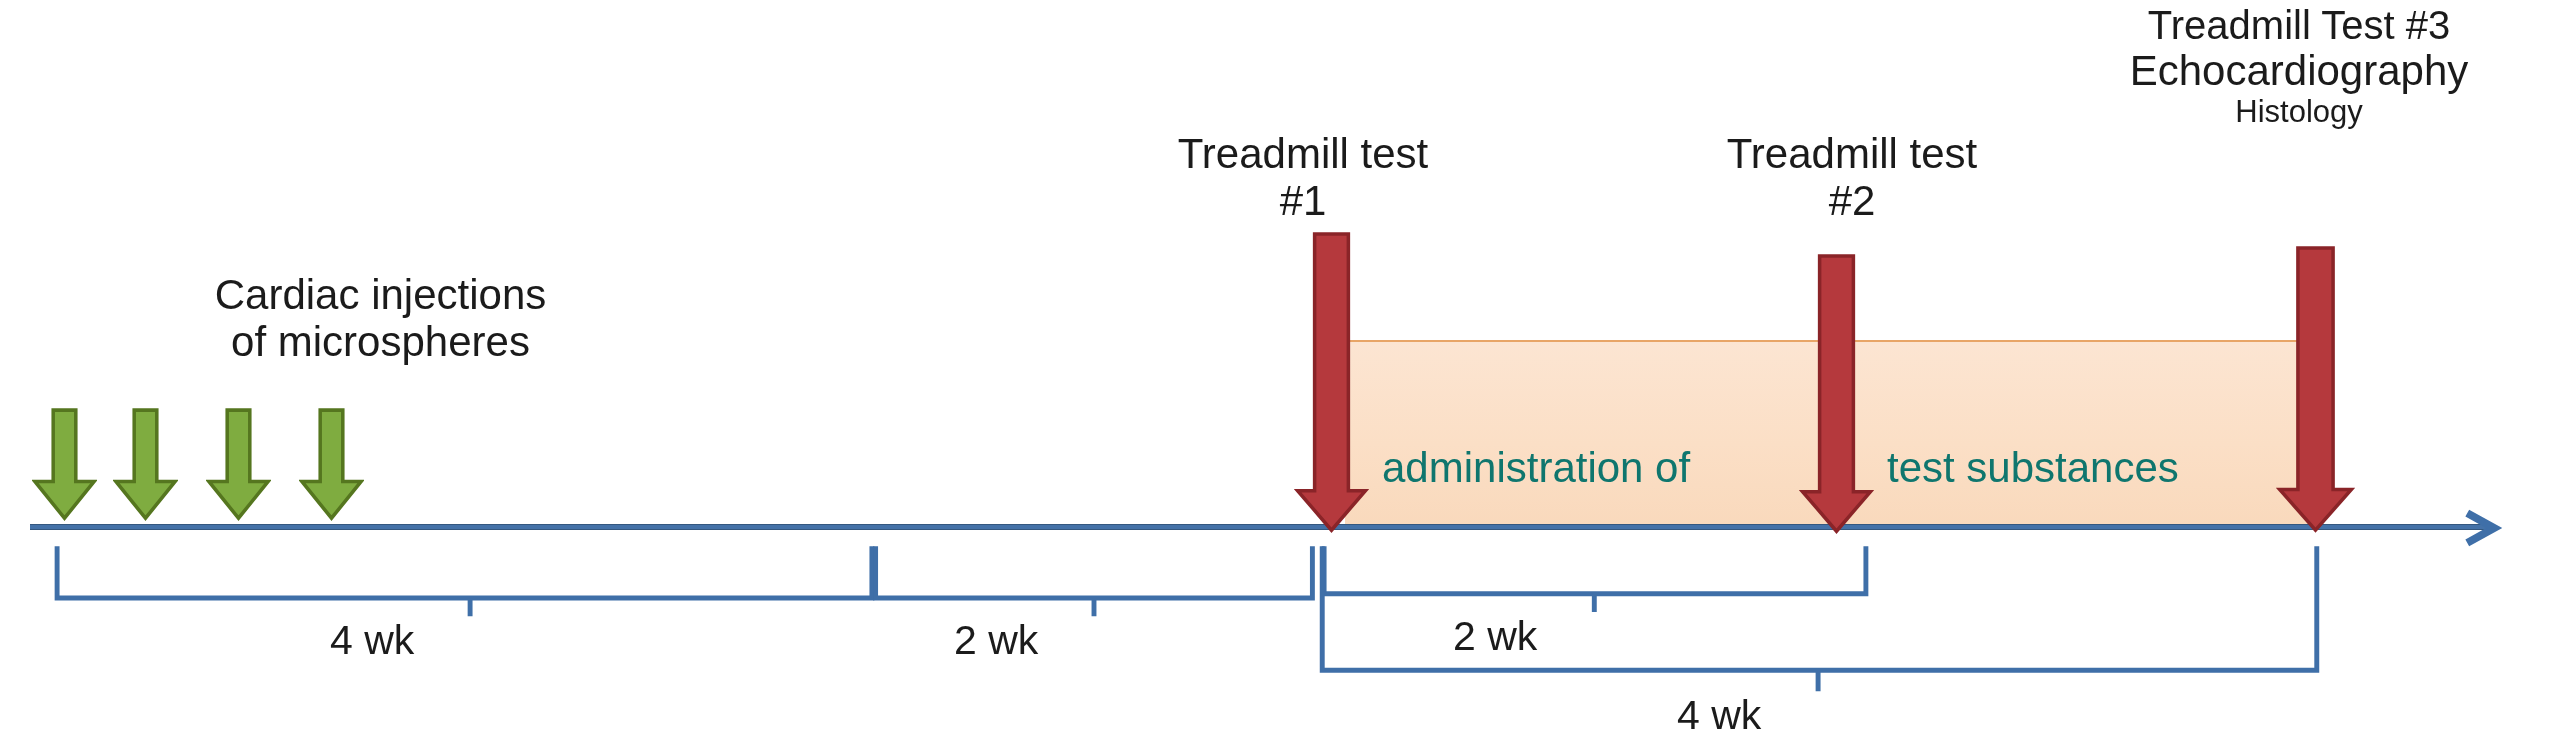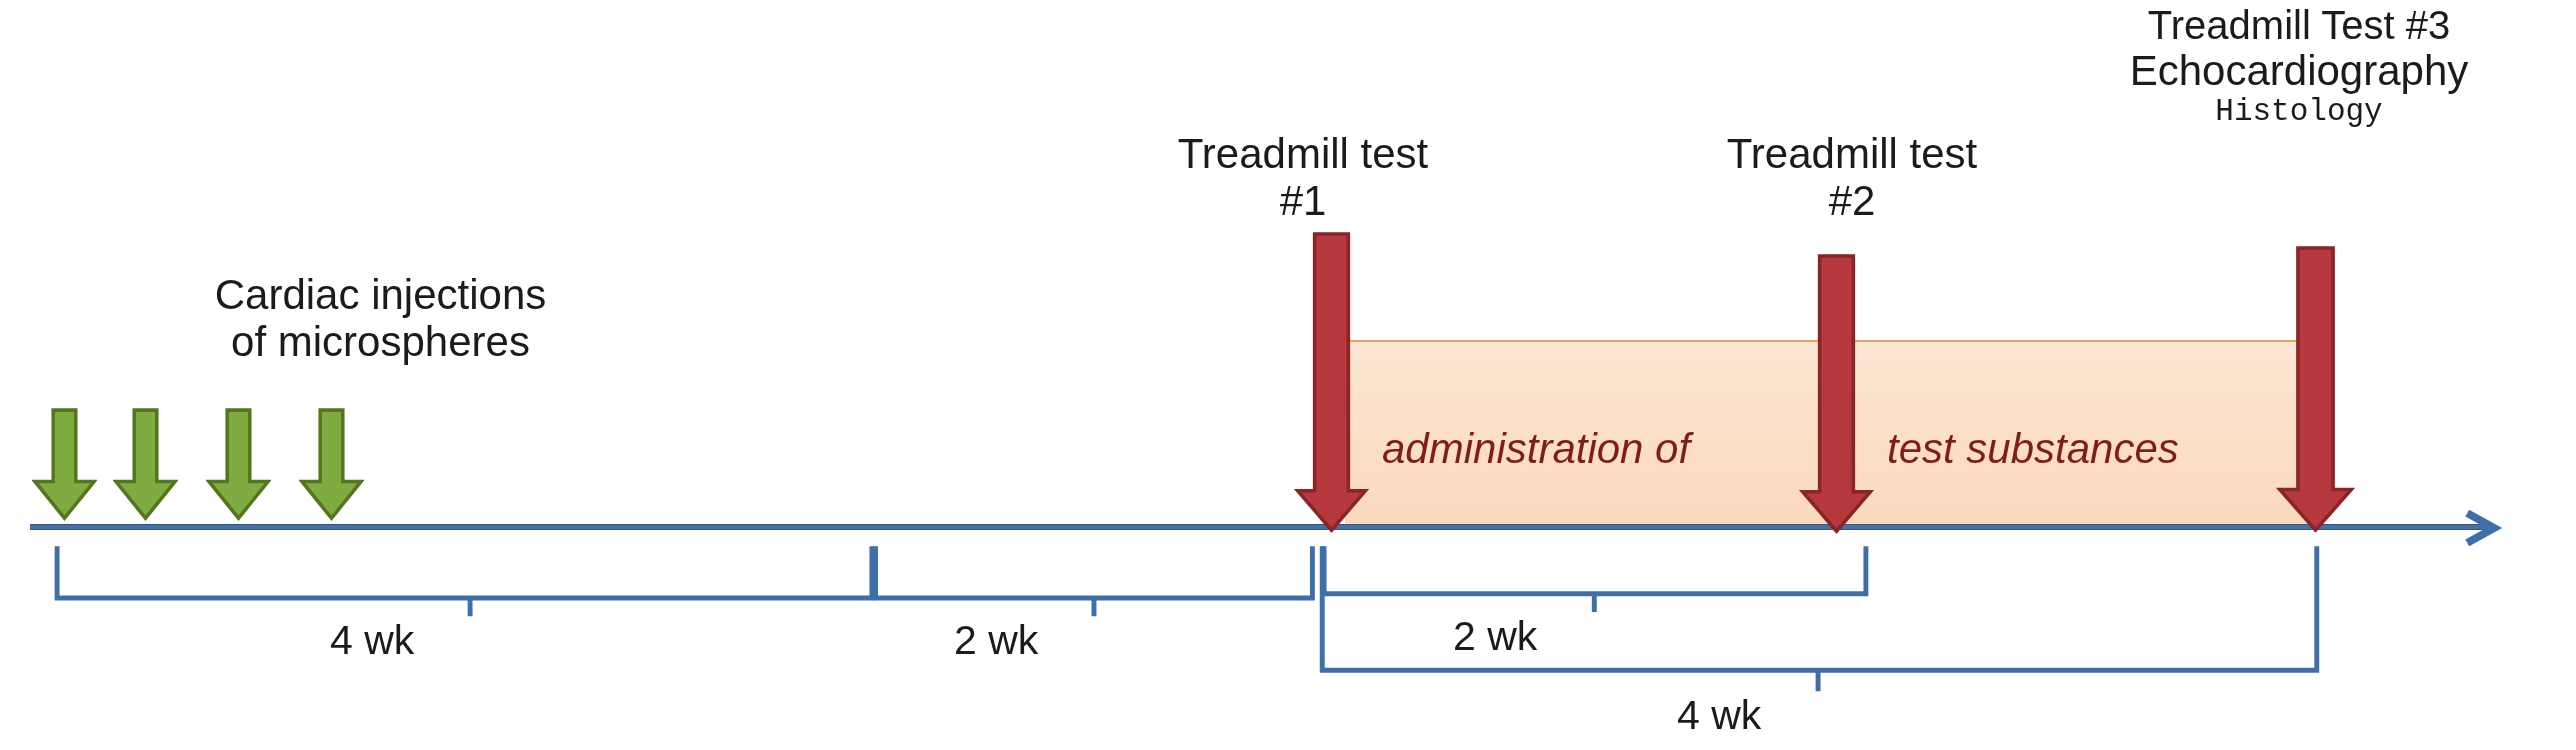--- a/index.html
+++ b/index.html
@@ -61,25 +61,24 @@
     top: 340px;
     width: 975px;
     height: 189px;
     background: linear-gradient(to bottom, #fce5d2 0%, #fbdfc6 55%, #f9d9bc 100%);
     border-top: 2.1px solid #e8a567;
     border-bottom: 2.1px solid #e8a567;
     box-sizing: border-box;
   }
   #admin-text-1, #admin-text-2 {
     position: absolute;
-    top: 425px;
+    top: 444px;
     font-size: 42px;
-    color: #7f1d1d;
+    color: #0f766e;
     white-space: nowrap;
-    font-style: italic;
   }
   #admin-text-1 { left: 1382px; }
   #admin-text-2 { left: 1887px; }
 
   
   .arrow {
     position: absolute;
   }
   .arrow svg { display: block; }
 
@@ -147,21 +146,21 @@
   </div>
   <div class="arrow" style="left:1799px; top:254px;">
     <svg width="75" height="280" viewBox="0 0 106 398">
       <polygon points="29,3 77,3 77,338 101,338 53,394 5,338 29,338" fill="#b5393d" stroke="#8a2428" stroke-width="5" stroke-linejoin="miter"></polygon>
     </svg>
   </div>
 
   <div class="lbl" style="left:2021px; top:3.5px; width:556px; text-align:center;">
     <div class="t-lg" style="line-height:1.08;">Treadmill Test #3</div>
     <div class="t-xl" style="line-height:1.12;">Echocardiography</div>
-    <div class="t-sm" style="line-height:1.18;font-family:Liberation Mono, monospace;">Histology</div>
+    <div class="t-sm" style="line-height:1.18;">Histology</div>
   </div>
   <div class="arrow" style="left:2276px; top:246px;">
     <svg width="79" height="287" viewBox="0 0 112 408">
       <polygon points="31,3 81,3 81,346 107,346 56,404 5,346 31,346" fill="#b5393d" stroke="#8a2428" stroke-width="5" stroke-linejoin="miter"></polygon>
     </svg>
   </div>
 
   <div class="bracket" style="left:49px; top:542px;">
     <svg width="831" height="77" viewBox="0 0 1180 110">
       <path d="M8,6 L8,80 L598,80 L598,106 M598,80 L1172,80 L1172,6" fill="none" stroke="#3f6fa8" stroke-width="7" stroke-linecap="butt" stroke-linejoin="miter"></path>

